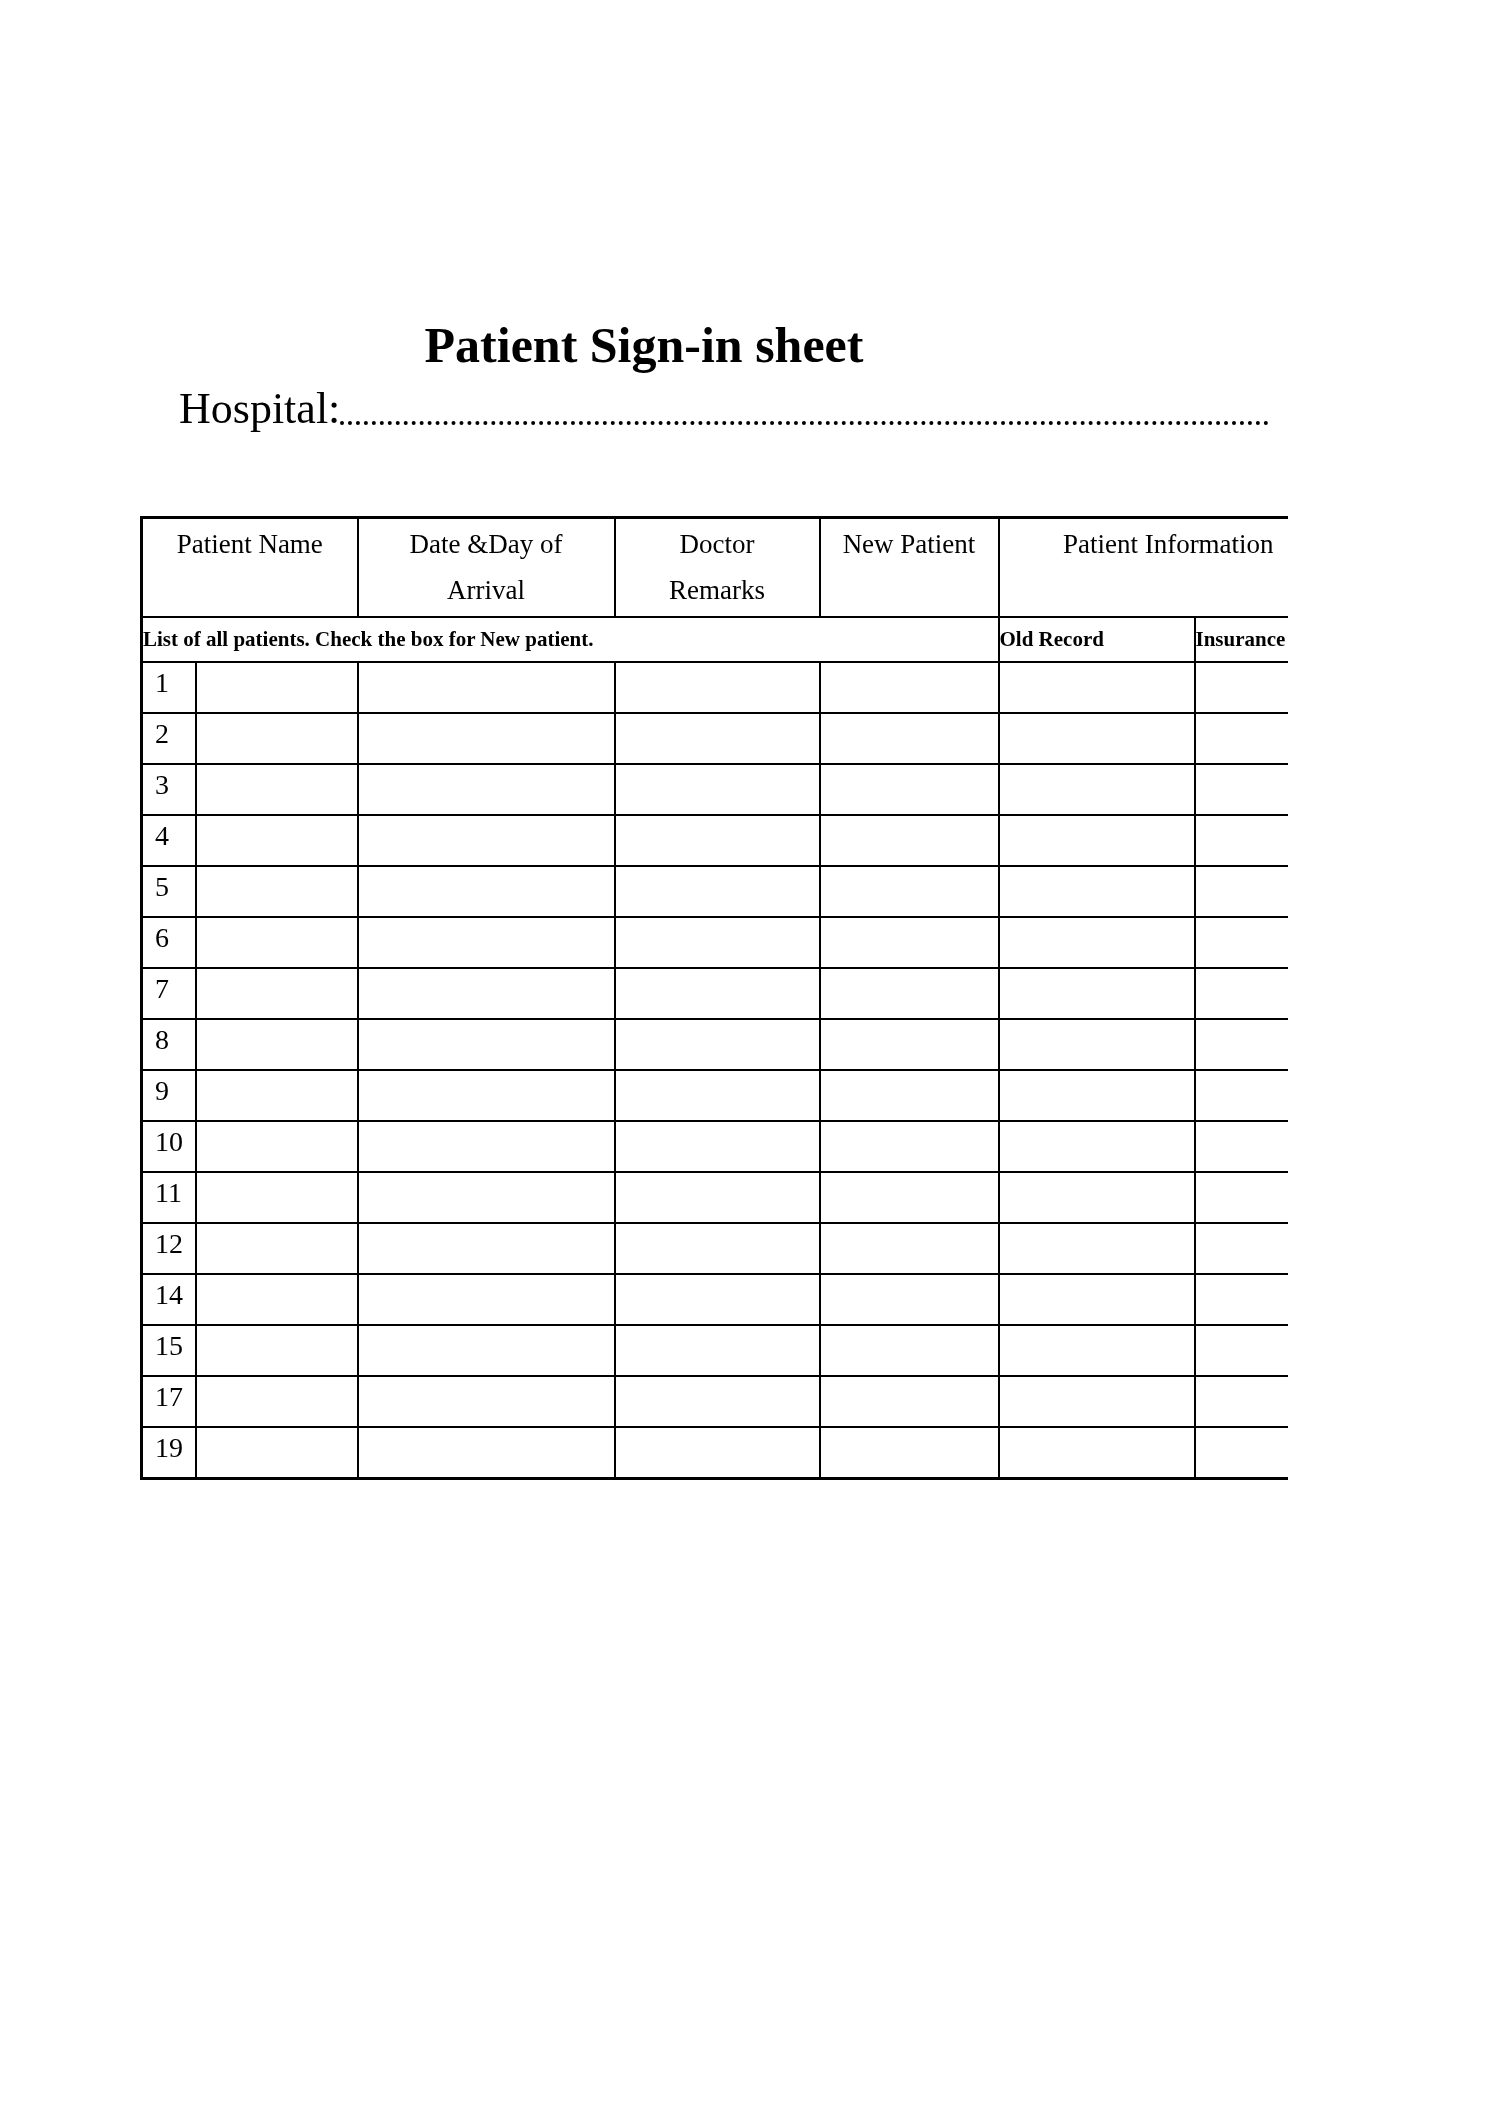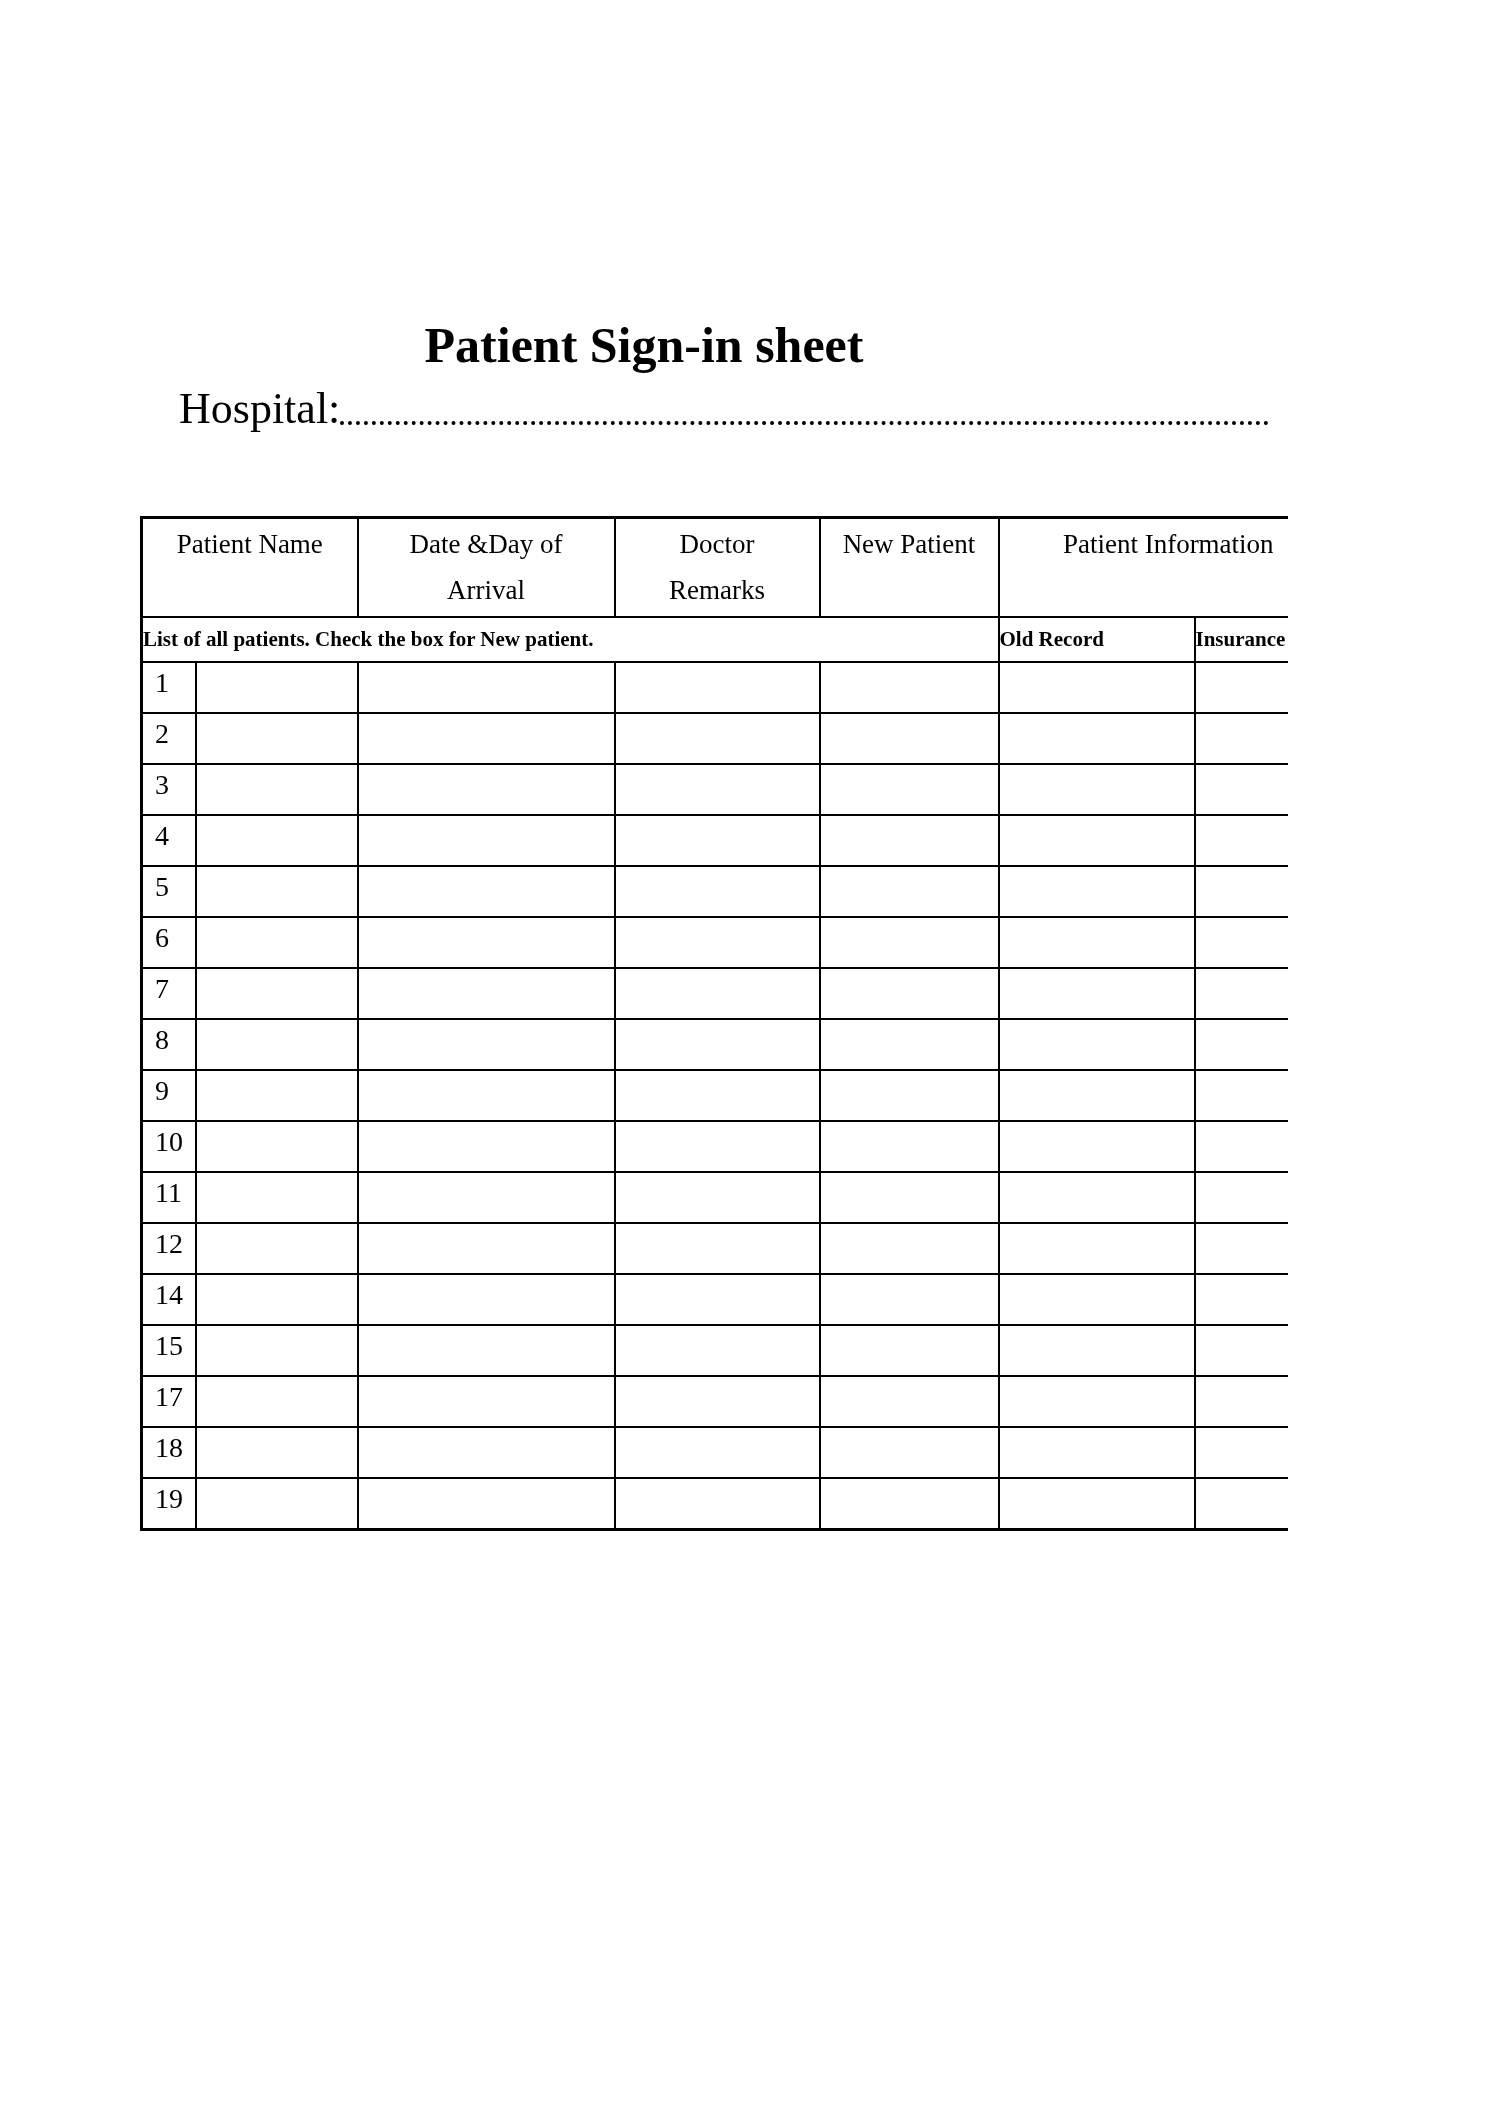--- a/index.html
+++ b/index.html
@@ -271,29 +271,20 @@
         <tr>
           <td class="num">17</td>
           <td></td>
           <td></td>
           <td></td>
           <td></td>
           <td></td>
           <td></td>
         </tr>
         <tr>
-          <td class="num">18</td>
-          <td></td>
-          <td></td>
-          <td></td>
-          <td></td>
-          <td></td>
-          <td></td>
-        </tr>
-        <tr>
           <td class="num">19</td>
           <td></td>
           <td></td>
           <td></td>
           <td></td>
           <td></td>
           <td></td>
         </tr>
       </tbody>
   </table>

